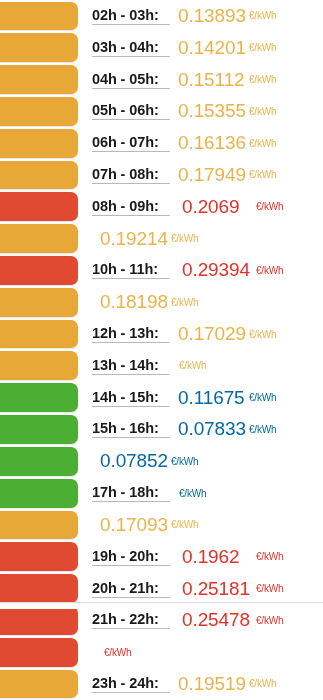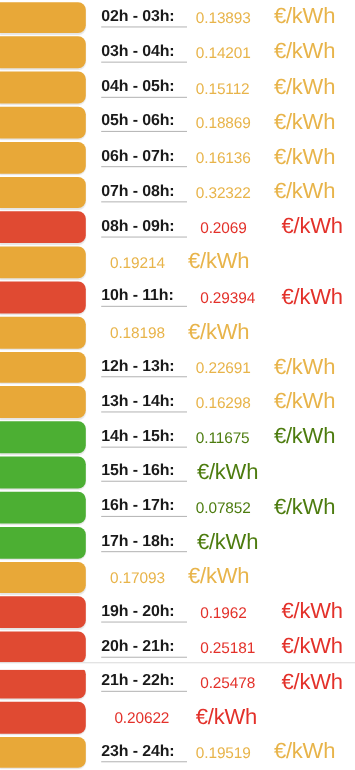--- a/index.html
+++ b/index.html
@@ -53,35 +53,35 @@
     font-size:14.5px;
     font-weight:700;
     color:#1a1a1a;
     letter-spacing:-0.1px;
     border-bottom:1px solid #b9b9b9;
     padding-bottom:1px;
     white-space:nowrap;
     width:78px;
   }
   .price-value {
-    font-size:14px;
+    font-size:19px;
     font-weight:400;
     letter-spacing:-0.1px;
     margin-left:8px;
     width:62px;
     white-space:nowrap;
   }
   .unit-label {
-    font-size:20px;
+    font-size:10px;
     font-weight:400;
     letter-spacing:-0.2px;
     margin-left:9px;
     white-space:nowrap;
   }
-  .lvl-low   { color:#4d7c0f; }
+  .lvl-low   { color:#0369a1; }
   .lvl-mid   { color:#E8B44A; }
   .lvl-high  { color:#E3312A;margin-left:12px; }
   .bar-low   { background:#4CAF33; }
   .bar-mid   { background:#E8A838; }
   .bar-high  { background:#E04A32; }
   .list-footer {
     position:absolute;
     left:0; right:0; bottom:0;
     height:7px;
     border-top:1px solid #dcdcdc;
@@ -121,41 +121,41 @@
         <span class="price-value lvl-mid">0.15112</span>
         <span class="unit-label lvl-mid">€/kWh</span>
       </div>
     </div>
     <div class="price-row">
       <div class="bar-wrap">
         <div class="bar bar-mid"></div>
       </div>
       <div class="row-text">
         <span class="time-label">05h - 06h:</span>
-        <span class="price-value lvl-mid">0.18869</span>
+        <span class="price-value lvl-mid">0.15355</span>
         <span class="unit-label lvl-mid">€/kWh</span>
       </div>
     </div>
     <div class="price-row">
       <div class="bar-wrap">
         <div class="bar bar-mid"></div>
       </div>
       <div class="row-text">
         <span class="time-label">06h - 07h:</span>
         <span class="price-value lvl-mid">0.16136</span>
         <span class="unit-label lvl-mid">€/kWh</span>
       </div>
     </div>
     <div class="price-row">
       <div class="bar-wrap">
         <div class="bar bar-mid"></div>
       </div>
       <div class="row-text">
         <span class="time-label">07h - 08h:</span>
-        <span class="price-value lvl-mid">0.32322</span>
+        <span class="price-value lvl-mid">0.17949</span>
         <span class="unit-label lvl-mid">€/kWh</span>
       </div>
     </div>
     <div class="price-row">
       <div class="bar-wrap">
         <div class="bar bar-high"></div>
       </div>
       <div class="row-text">
         <span class="time-label">08h - 09h:</span>
         <span class="price-value lvl-high">0.2069</span>
@@ -189,59 +189,58 @@
         <span class="price-value lvl-mid">0.18198</span>
         <span class="unit-label lvl-mid">€/kWh</span>
       </div>
     </div>
     <div class="price-row">
       <div class="bar-wrap">
         <div class="bar bar-mid"></div>
       </div>
       <div class="row-text">
         <span class="time-label">12h - 13h:</span>
-        <span class="price-value lvl-mid">0.22691</span>
+        <span class="price-value lvl-mid">0.17029</span>
         <span class="unit-label lvl-mid">€/kWh</span>
       </div>
     </div>
     <div class="price-row">
       <div class="bar-wrap">
         <div class="bar bar-mid"></div>
       </div>
       <div class="row-text">
         <span class="time-label">13h - 14h:</span>
-        <span class="price-value lvl-mid">0.16298</span>
         <span class="unit-label lvl-mid">€/kWh</span>
       </div>
     </div>
     <div class="price-row">
       <div class="bar-wrap">
         <div class="bar bar-low"></div>
       </div>
       <div class="row-text">
         <span class="time-label">14h - 15h:</span>
         <span class="price-value lvl-low">0.11675</span>
         <span class="unit-label lvl-low">€/kWh</span>
       </div>
     </div>
     <div class="price-row">
       <div class="bar-wrap">
         <div class="bar bar-low"></div>
       </div>
       <div class="row-text">
         <span class="time-label">15h - 16h:</span>
+        <span class="price-value lvl-low">0.07833</span>
         <span class="unit-label lvl-low">€/kWh</span>
       </div>
     </div>
     <div class="price-row">
       <div class="bar-wrap">
         <div class="bar bar-low"></div>
       </div>
       <div class="row-text">
-        <span class="time-label">16h - 17h:</span>
         <span class="price-value lvl-low">0.07852</span>
         <span class="unit-label lvl-low">€/kWh</span>
       </div>
     </div>
     <div class="price-row">
       <div class="bar-wrap">
         <div class="bar bar-low"></div>
       </div>
       <div class="row-text">
         <span class="time-label">17h - 18h:</span>
@@ -285,21 +284,20 @@
         <span class="time-label">21h - 22h:</span>
         <span class="price-value lvl-high">0.25478</span>
         <span class="unit-label lvl-high">€/kWh</span>
       </div>
     </div>
     <div class="price-row">
       <div class="bar-wrap">
         <div class="bar bar-high"></div>
       </div>
       <div class="row-text">
-        <span class="price-value lvl-high">0.20622</span>
         <span class="unit-label lvl-high">€/kWh</span>
       </div>
     </div>
     <div class="price-row">
       <div class="bar-wrap">
         <div class="bar bar-mid"></div>
       </div>
       <div class="row-text">
         <span class="time-label">23h - 24h:</span>
         <span class="price-value lvl-mid">0.19519</span>

